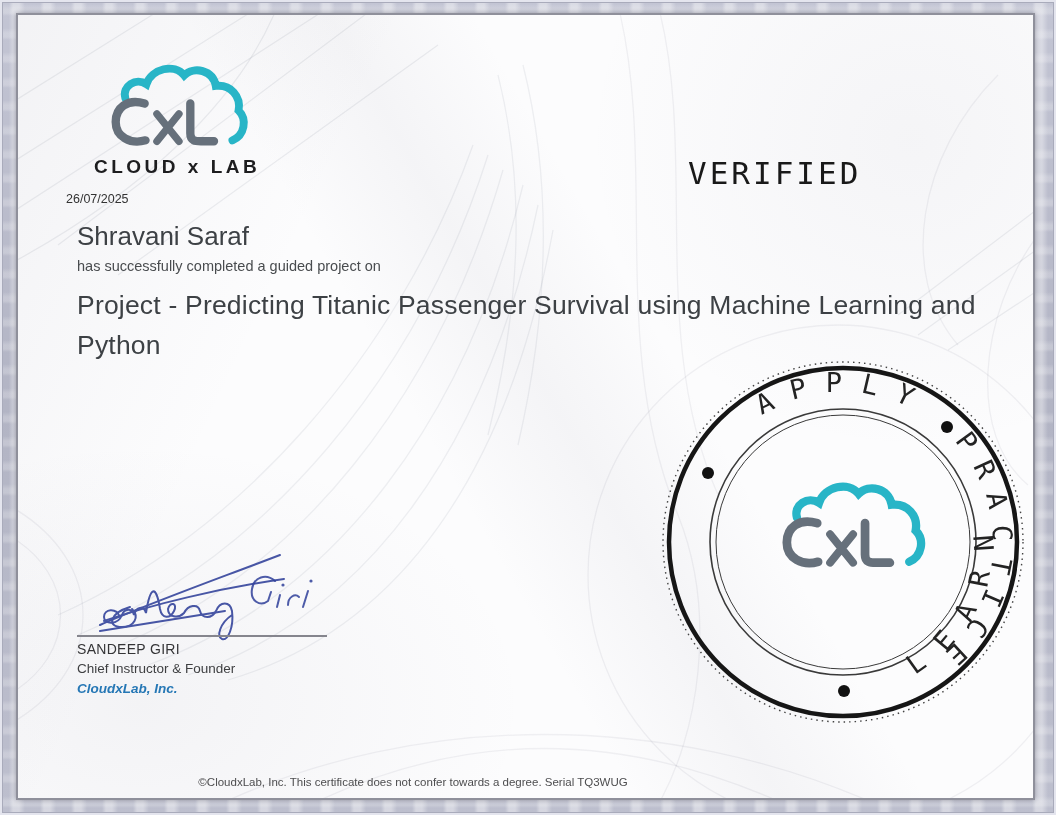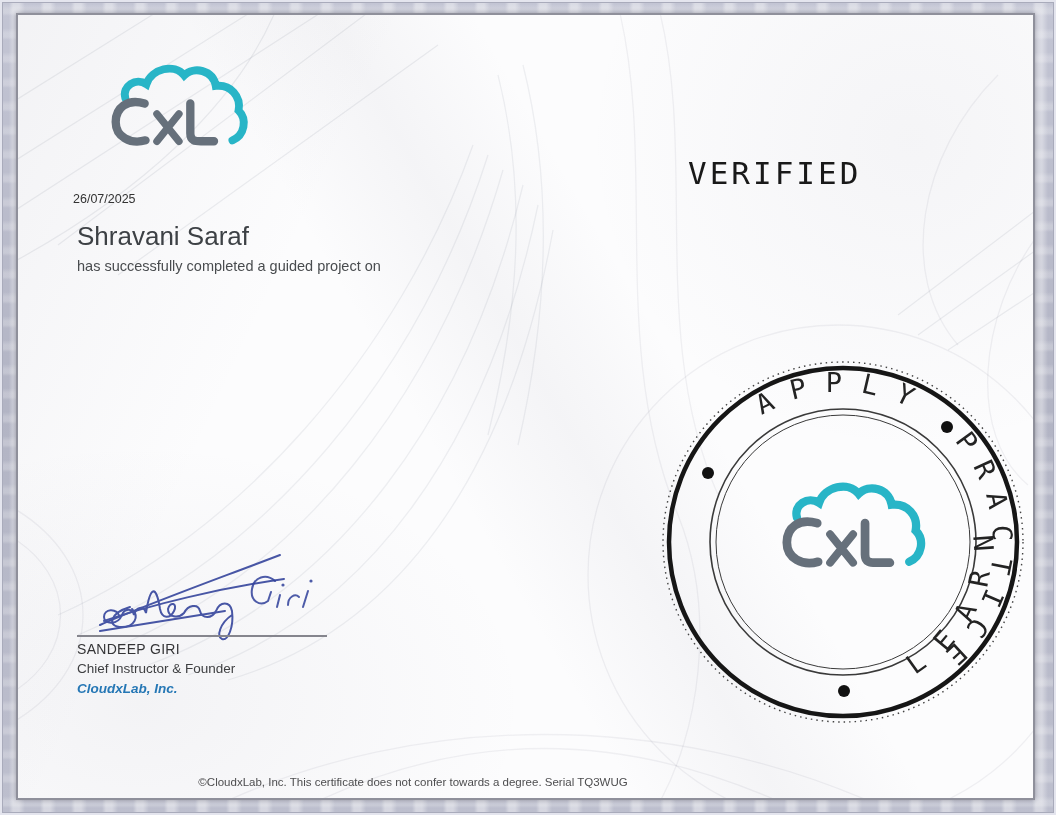--- a/index.html
+++ b/index.html
@@ -29,21 +29,21 @@
     box-shadow:0 0 5px rgba(30,30,45,.35);
   }
   .bg-pattern{position:absolute;left:0;top:0;pointer-events:none;}
 
   
   .logo-box{position:absolute;left:74px;top:46px;}
   .wordmark{
     position:absolute;left:76px;top:141px;
     font-size:19px;font-weight:bold;letter-spacing:3.5px;color:#1d1d1f;
   }
-  .date{position:absolute;left:55px;top:177px;font-size:12.5px;color:#333;}
+  .date{position:absolute;left:48px;top:177px;font-size:12.5px;color:#333;}
 
   
   .recipient{position:absolute;left:59px;top:206px;font-size:26px;color:#3d4145;}
   .completion{position:absolute;left:59px;top:243px;font-size:14.5px;color:#494c4f;}
   .course-title{
     position:absolute;left:59px;top:270px;width:945px;
     font-size:26.5px;line-height:40px;color:#3d4145;letter-spacing:.2px;
   }
 
   
@@ -119,28 +119,30 @@
         <path d="M 60 48 C 40 42 27 53 27 69 C 27 86 44 95 61 90" fill="none" stroke="#66707b" stroke-width="9.5" stroke-linecap="round"></path>
         <path d="M 74 60 L 99 91 M 99 60 L 74 91" fill="none" stroke="#66707b" stroke-width="8.5" stroke-linecap="round"></path>
         <path d="M 112 48 L 112 82 C 112 91 118 91 124 91 L 139 91" fill="none" stroke="#66707b" stroke-width="9.5" stroke-linecap="round"></path>
       </g>
     </defs>
   </svg>
 
   <svg class="logo-box" width="158" height="92" viewBox="0 0 180 104">
     <use href="#cxl-logo"></use>
   </svg>
+  <div class="wordmark">CLOUD x LAB</div>
   <div class="date">26/07/2025</div>
 
   <div class="verified">
     <div>VERIFIED</div>
   </div>
 
   <div class="recipient">Shravani Saraf</div>
   <div class="completion">has successfully completed a guided project on</div>
+  <div class="course-title">Project - Predicting Titanic Passenger Survival using Machine Learning and Python</div>
 
   <svg class="seal" width="370" height="370" viewBox="0 0 370 370">
     <circle cx="185" cy="185" r="180" fill="none" stroke="#444" stroke-width="1.4" stroke-dasharray="1.5 4"></circle>
     <circle cx="185" cy="185" r="174" fill="none" stroke="#161616" stroke-width="4.5"></circle>
     <circle cx="185" cy="185" r="133" fill="none" stroke="#3a3a3a" stroke-width="1.6"></circle>
     <circle cx="185" cy="185" r="127" fill="none" stroke="#3a3a3a" stroke-width="1"></circle>
     <defs>
       <path id="arc-top" d="M 35 185 A 150 150 0 0 1 335 185"></path>
       <path id="arc-right" d="M 185 35 A 150 150 0 0 1 185 335"></path>
       <path id="arc-left" d="M 185 335 A 150 150 0 0 0 185 35"></path>

